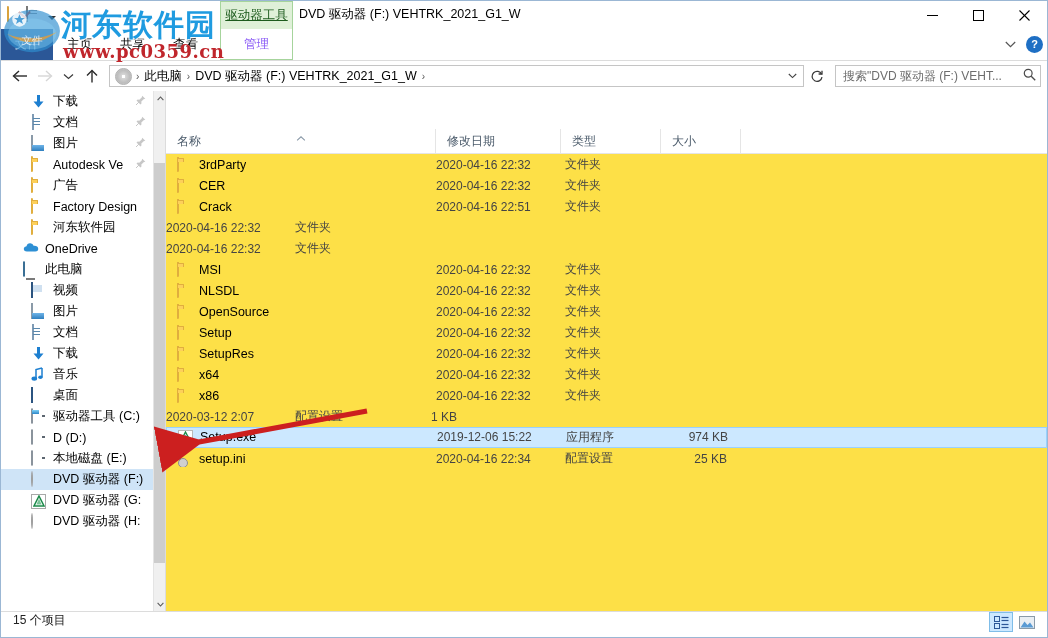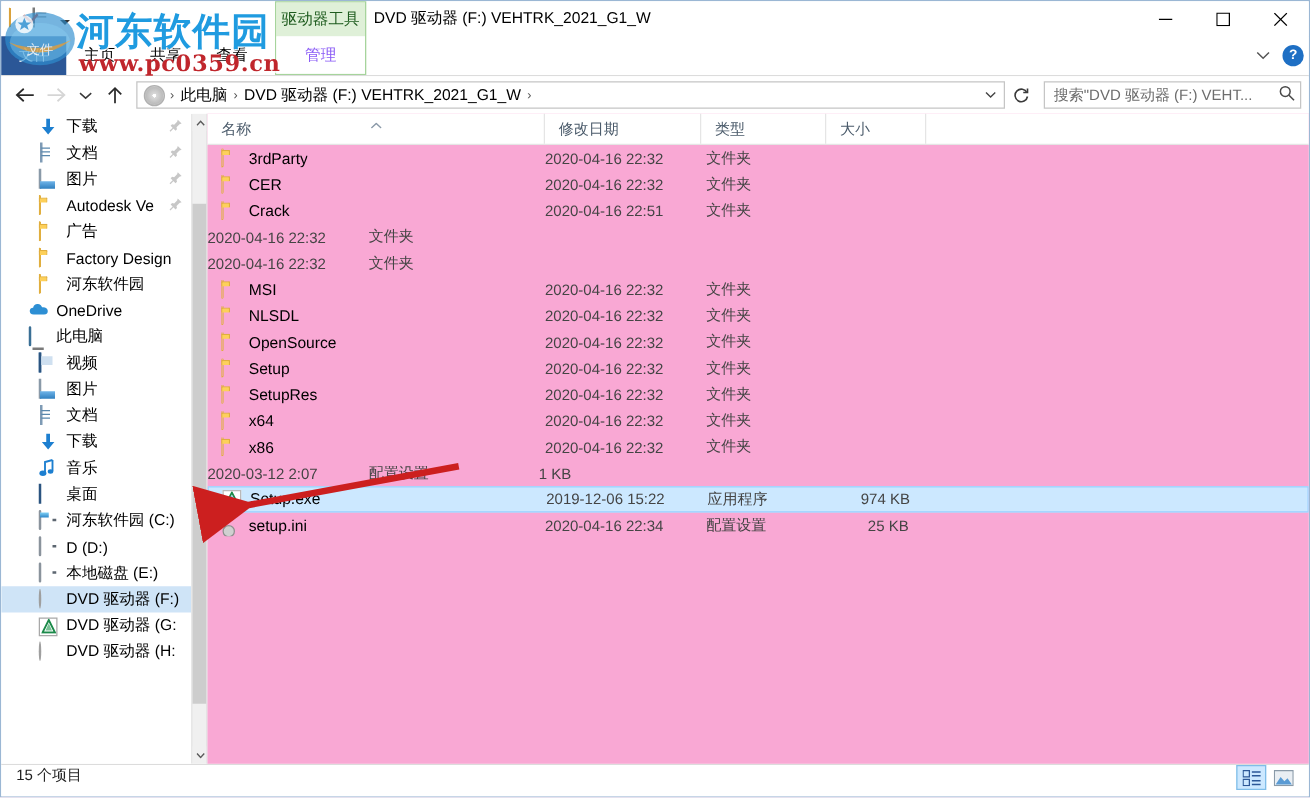--- a/index.html
+++ b/index.html
@@ -94,21 +94,21 @@
 
   .ctx-group {
     position: absolute; left: 219px; top: -28px;
     width: 73px; height: 59px;
     border: 1px solid #a6d49c;
     background: #eaf5e6;
     display: flex; flex-direction: column;
   }
   .ctx-title {
     height: 27px; display:flex; align-items:center; justify-content:center;
-    font-size: 12.5px; color: #1e5b1e; background: #dff0d8;
+    font-size: 12.5px; color: #1e5b1e; background: #dff0d8; text-decoration: underline;
   }
   .ctx-tab {
     flex: 1; display:flex; align-items:center; justify-content:center;
     font-size: 12.5px; color: #8b5cf6; background: #ffffff;
   }
 
   .ribbon-right {
     position: absolute; right: 4px; top: 6px;
     display: flex; align-items: center; gap: 7px;
   }
@@ -261,21 +261,21 @@
     position:absolute; left:0; width:12px; height:14px;
     display:flex; align-items:center; justify-content:center;
     background:#f0f0f0;
   }
   .nsb-up{top:0;} .nsb-down{bottom:0;}
   .nsb-thumb {
     position:absolute; left:0; width:12px; background:#cdcdcd;
   }
 
   
-  .listpane { flex: 1; position: relative; background:#f9a8d4; min-width:0; }
+  .listpane { flex: 1; position: relative; background:#fde047; min-width:0;margin-top:38px; }
   .colhead {
     height: 25px; display: flex; align-items: stretch;
     border-bottom: 1px solid #e5e5e5; background:#fff;
     position: relative;
   }
   .col {
     display:flex; align-items:center; padding-left: 11px;
     font-size: 12px; color: #4a5a6a; position: relative;
     border-right: 1px solid #e5e5e5;
   }
@@ -574,21 +574,21 @@
                 <ellipse cx="9.4" cy="10.2" rx="2.2" ry="1.8" fill="#1d7fd0"></ellipse>
               </svg></span>
             <span class="nav-lbl">音乐</span>
           </div>
           <div class="navitem lvl2">
             <span class="nav-ico"><span class="i-desktop"></span></span>
             <span class="nav-lbl">桌面</span>
           </div>
           <div class="navitem lvl2">
             <span class="nav-ico"><span class="i-hdd i-hdd-sys"></span></span>
-            <span class="nav-lbl">河东软件园 (C:)</span>
+            <span class="nav-lbl">驱动器工具 (C:)</span>
           </div>
           <div class="navitem lvl2">
             <span class="nav-ico"><span class="i-hdd"></span></span>
             <span class="nav-lbl">D (D:)</span>
           </div>
           <div class="navitem lvl2">
             <span class="nav-ico"><span class="i-hdd"></span></span>
             <span class="nav-lbl">本地磁盘 (E:)</span>
           </div>
           <div class="navitem lvl2 sel">

